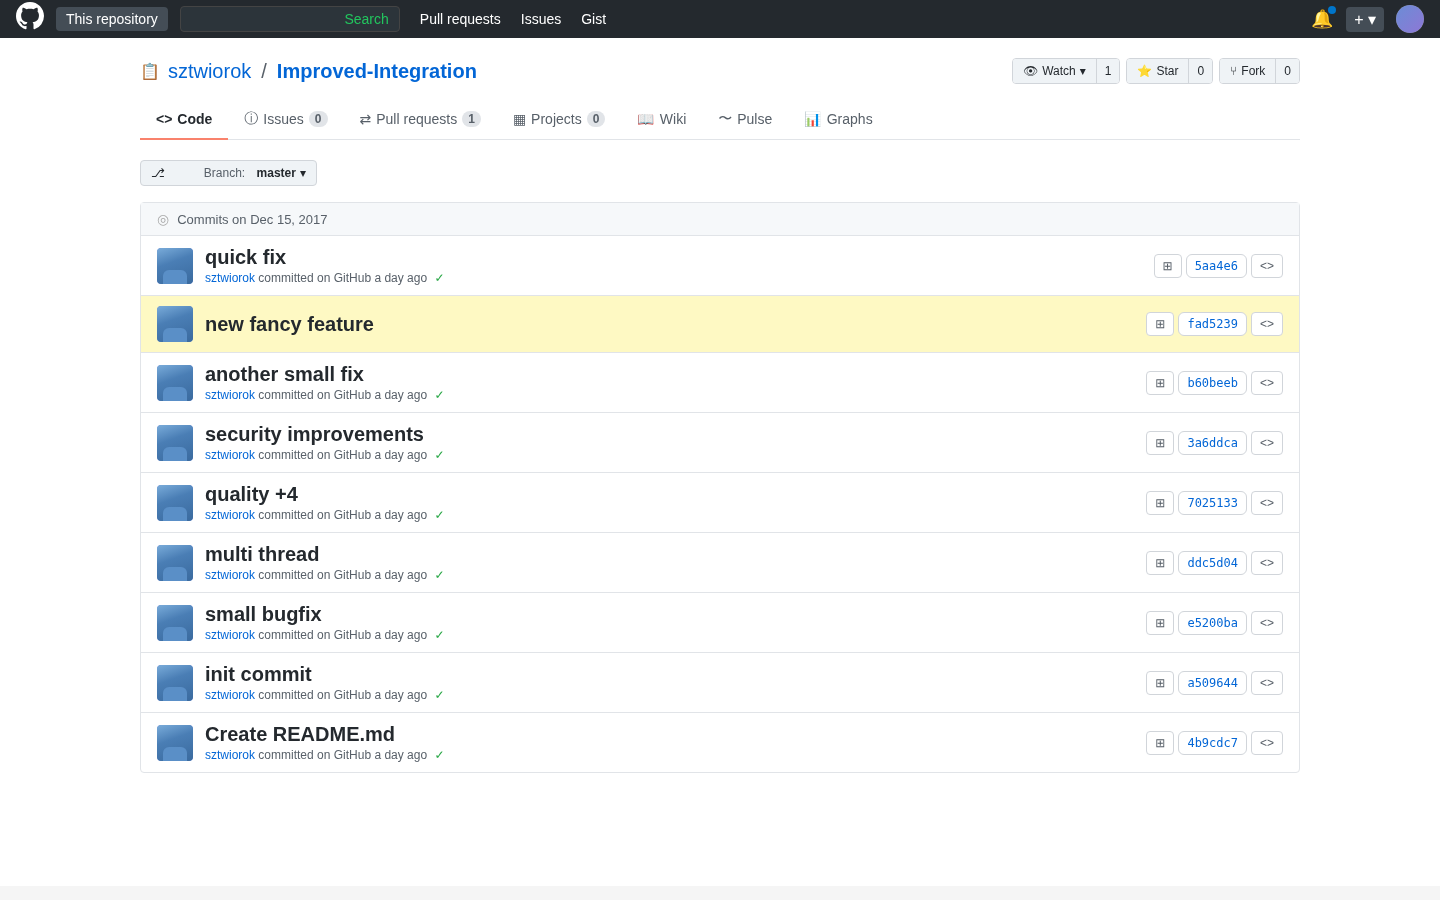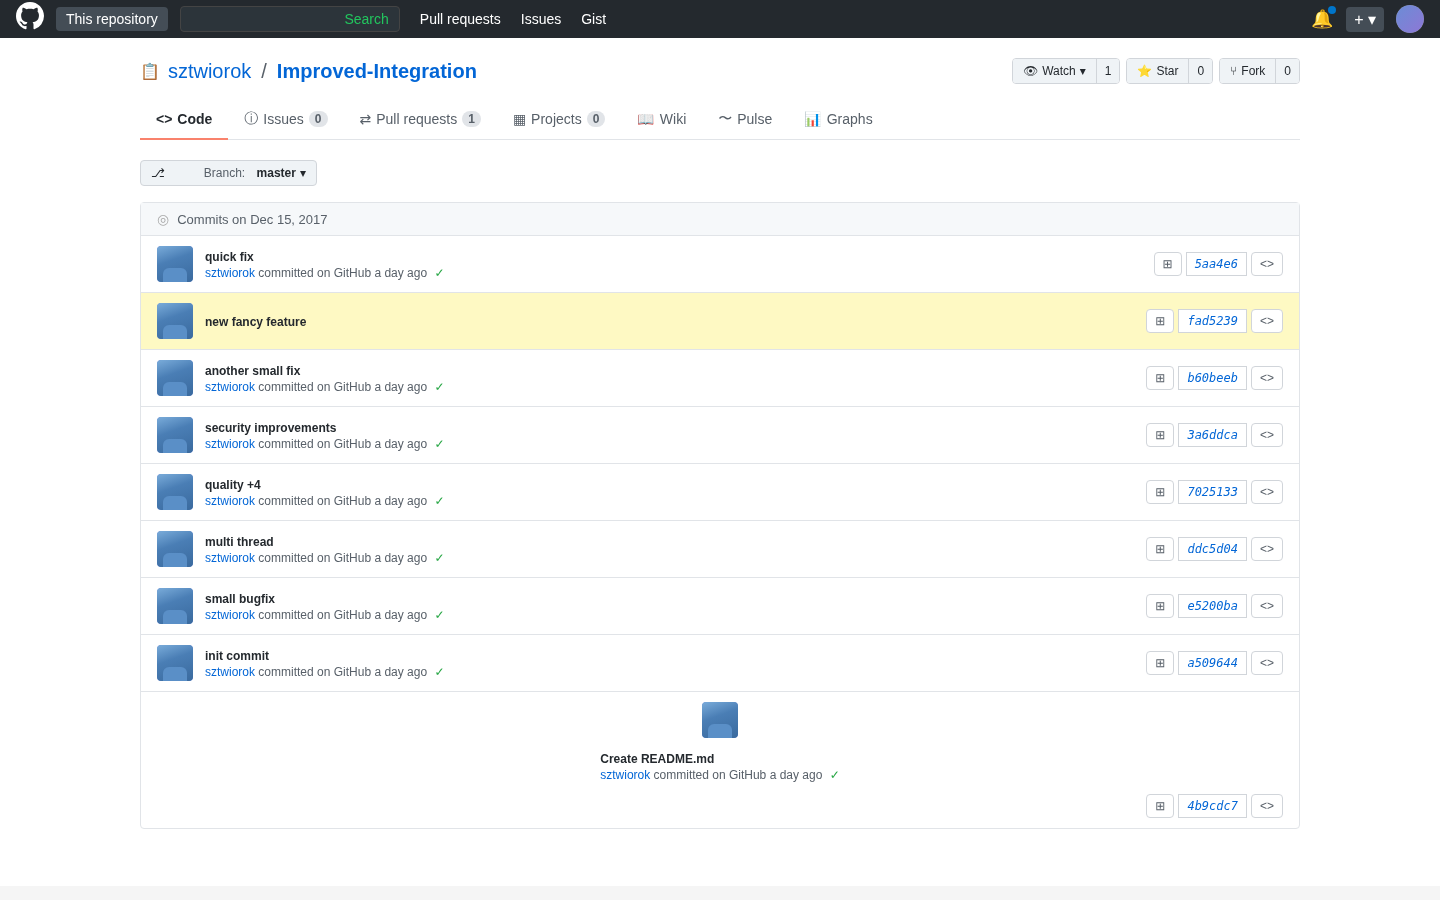--- a/index.html
+++ b/index.html
@@ -42,34 +42,34 @@
 
     
     .branch-area { margin-bottom: 16px; }
     .branch-btn { background: #eff3f6; border: 1px solid #d1d5da; border-radius: 4px; padding: 5px 10px; font-size: 12px; color: #24292e; cursor: pointer; display: flex; align-items: center; gap: 4px; }
 
     
     .commits-section { border: 1px solid #e1e4e8; border-radius: 4px; background: #fff; }
     .commits-date-header { background: #f6f8fa; padding: 8px 16px; border-bottom: 1px solid #e1e4e8; display: flex; align-items: center; gap: 8px; font-size: 13px; color: #586069; }
     .commits-date-icon { color: #aaa; font-size: 14px; }
     .commit-row { display: flex; align-items: center; padding: 10px 16px; border-bottom: 1px solid #e1e4e8; gap: 12px; }
-    .commit-row:last-child { border-bottom: none; flex-direction: column; }
+    .commit-row:last-child { border-bottom: none; }
     .commit-row.highlighted { background: #fef9c3; }
     .commit-avatar { width: 36px; height: 36px; border-radius: 4px; background: linear-gradient(135deg, #6b8dd6, #5a7fc7); flex-shrink: 0; overflow: hidden; display: flex; align-items: center; justify-content: center; }
     .avatar-face { width: 36px; height: 36px; border-radius: 4px; background: linear-gradient(160deg, #7aacda 0%, #4a7eb5 40%, #3a6a9e 100%); position: relative; }
     .avatar-face::after { content: ''; position: absolute; bottom: 0; left: 50%; transform: translateX(-50%); width: 24px; height: 14px; background: #5a8fc7; border-radius: 6px 6px 0 0; }
     .commit-info { flex: 1; min-width: 0; }
-    .commit-message { font-size: 12px; font-weight: 600; color: #24292e; text-decoration: none; }
+    .commit-message { font-size: 20px; font-weight: 600; color: #24292e; text-decoration: none; }
     .commit-meta { font-size: 12px; color: #586069; margin-top: 2px; }
     .commit-meta a { color: #0366d6; text-decoration: none; }
     .status-check { margin-left: 4px; }
     .check-success { color: #28a745; }
     .check-fail { color: #cb2431; }
     .commit-actions { display: flex; gap: 4px; align-items: center; margin-left: auto; flex-shrink: 0; }
-    .commit-hash-btn { background: #fff; border: 1px solid #d1d5da; border-radius: 0; padding: 4px 8px; font-size: 12px; color: #0366d6; cursor: pointer; font-family: monospace; font-style: italic; }
+    .commit-hash-btn { background: #fff; border: 1px solid #d1d5da; border-radius: 6px; padding: 4px 8px; font-size: 12px; color: #0366d6; cursor: pointer; font-family: monospace; }
     .commit-code-btn { background: #fff; border: 1px solid #d1d5da; border-radius: 4px; padding: 4px 8px; font-size: 12px; color: #586069; cursor: pointer; }
     .commit-clipboard-btn { background: #fff; border: 1px solid #d1d5da; border-radius: 4px; padding: 4px 8px; font-size: 12px; color: #586069; cursor: pointer; }
 
     
     .octocat { fill: white; }
   </style>
 </head>
 <body>
 
 <header class="header">

